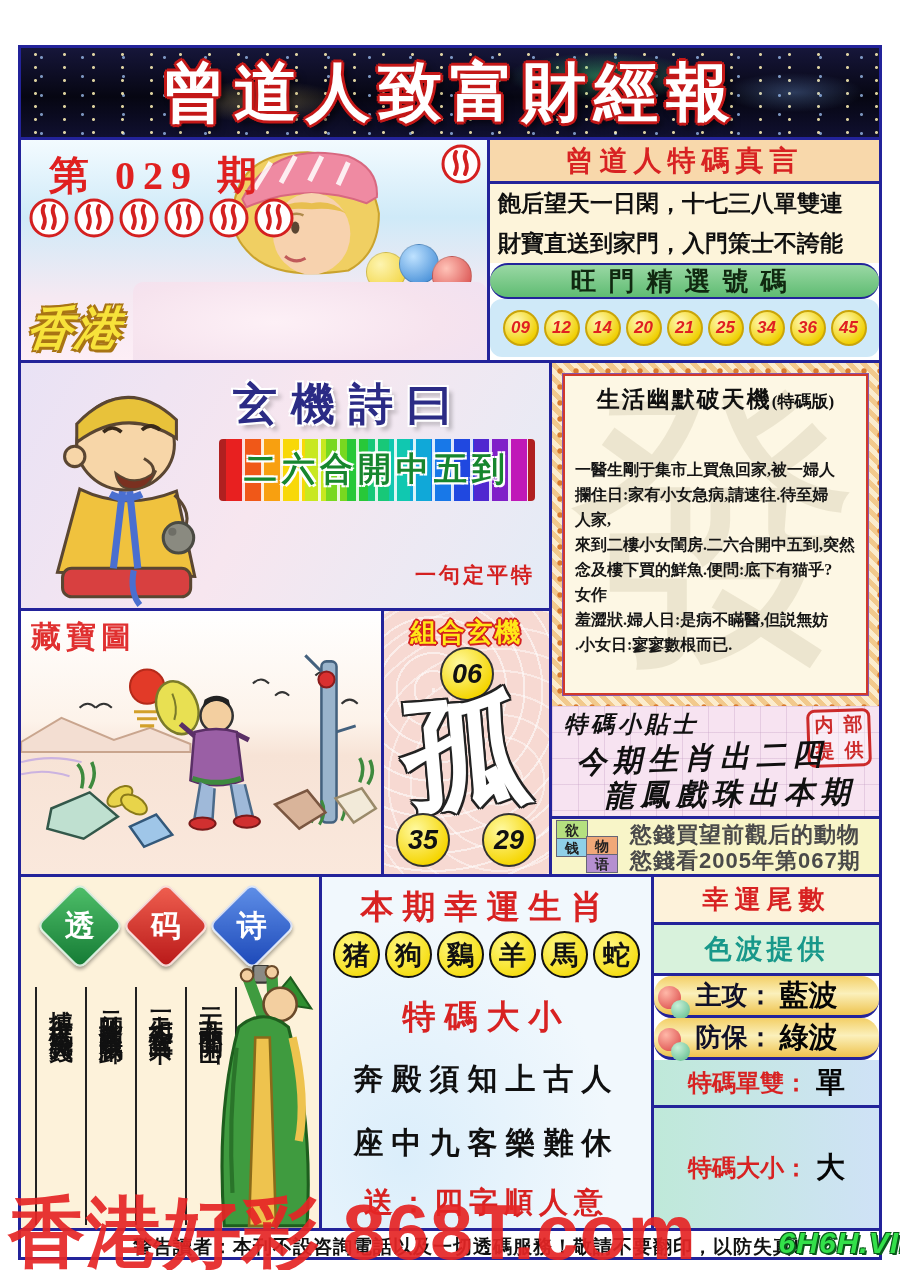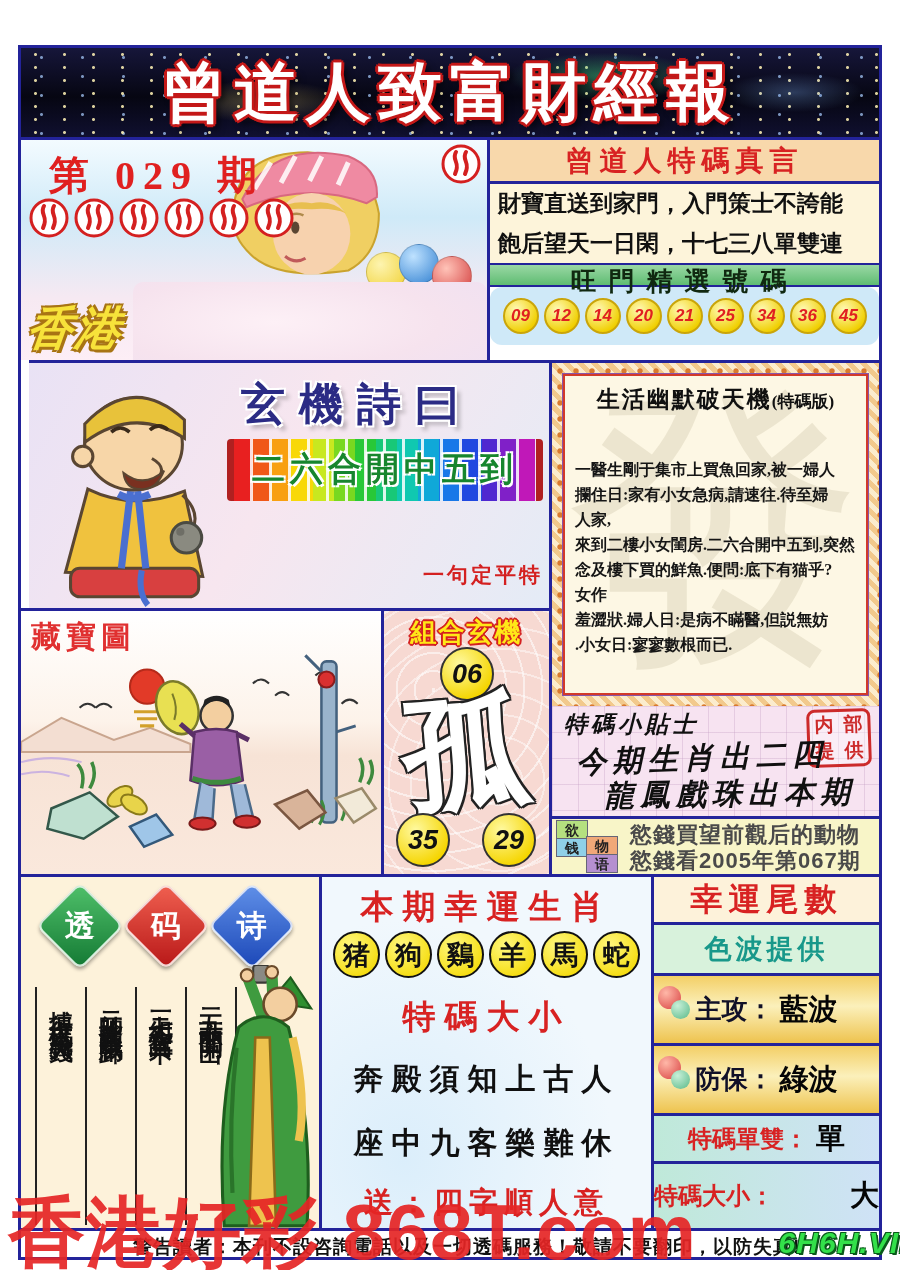--- a/index.html
+++ b/index.html
@@ -47,31 +47,31 @@
     text-shadow:3px 3px 0 #a87414,-2px -2px 0 #a87414,2px -2px 0 #a87414,-2px 2px 0 #a87414;}
 
   
   .topright{left:466px;top:92px;width:392px;height:220px;border-left:3px solid #23239a;box-sizing:border-box;}
   .tr-header{height:44px;background:#f8d8ab;border-bottom:3px solid #23239a;box-sizing:border-box;
     color:#d82222;font-size:28px;font-weight:bold;text-align:center;line-height:41px;letter-spacing:6px;
     font-family:"Liberation Serif","DejaVu Serif",serif;}
   .tr-body{height:79px;background:#fdf4da;color:#101010;font-weight:bold;font-size:23px;
     display:flex;flex-direction:column;justify-content:center;gap:9px;padding-left:8px;box-sizing:border-box;
     font-family:"Liberation Serif","DejaVu Serif",serif;}
-  .tr-banner{height:24px;background:linear-gradient(180deg,#9ad8a4,#5fbc72);border-top:2px solid #23239a;
+  .tr-banner{height:36px;background:linear-gradient(180deg,#9ad8a4,#5fbc72);border-top:2px solid #23239a;
     border-bottom:2px solid #23239a;box-sizing:border-box;color:#102810;font-size:26px;font-weight:bold;
-    text-align:center;line-height:33px;letter-spacing:12px;}
+    text-align:center;line-height:33px;letter-spacing:12px;border-radius:18px;}
   .tr-nums{height:58px;background:#cfe9f8;display:flex;align-items:center;justify-content:center;gap:5px;border-radius:12px;}
   .nball{width:36px;height:36px;border-radius:50%;flex:none;
     background:radial-gradient(circle at 35% 30%,#fff9b5,#f0cf00 75%);border:2px solid #caa50a;
     color:#e02020;font-weight:bold;font-style:italic;font-size:17px;
     display:flex;align-items:center;justify-content:center;box-sizing:border-box;}
 
   
-  .midleft{left:8px;top:312px;width:528px;height:296px;border-top:3px solid #23239a;box-sizing:border-box;overflow:hidden;
+  .midleft{left:0;top:312px;width:528px;height:296px;border-top:3px solid #23239a;box-sizing:border-box;overflow:hidden;
     background:linear-gradient(120deg,#e9e2f5 0%,#f7e6ef 45%,#e2ecf7 100%);}
   .mp-title{left:212px;top:12px;font-size:44px;font-weight:bold;color:#2b2b85;letter-spacing:14px;
     font-family:"Liberation Serif","DejaVu Serif",serif;
     text-shadow:2px 2px 0 #fff,-2px -2px 0 #fff,2px -2px 0 #fff,-2px 2px 0 #fff,5px 5px 4px rgba(0,0,0,.25);}
   .rainbow{left:198px;top:76px;width:316px;height:62px;border-radius:4px;
     border-left:7px solid #b02020;border-right:7px solid #b02020;box-sizing:border-box;
     background-image:
       repeating-linear-gradient(90deg, transparent 0 16px, rgba(255,255,255,.85) 16px 19px),
       linear-gradient(90deg,#e82020 0 6%,#f05818 6% 12%,#f8a010 12% 19%,#f8d808 19% 26%,#c8e820 26% 33%,
         #78d820 33% 40%,#28c838 40% 47%,#18c878 47% 54%,#10c8b0 54% 61%,#10a8d8 61% 68%,#1878e8 68% 75%,
@@ -189,25 +189,25 @@
   .zd-l2{left:0;right:0;top:246px;text-align:center;font-size:30px;font-weight:bold;color:#101010;letter-spacing:8px;
     font-family:"Liberation Serif","DejaVu Serif",serif;}
   .zd-gift{left:0;right:0;top:306px;text-align:center;font-size:29px;font-weight:bold;color:#d82222;letter-spacing:6px;
     font-family:"Liberation Serif","DejaVu Serif",serif;}
 
   
   .lucky{left:630px;top:826px;width:228px;height:354px;border-top:3px solid #23239a;border-left:3px solid #23239a;
     box-sizing:border-box;display:flex;flex-direction:column;}
   .lrow{display:flex;align-items:center;justify-content:center;border-bottom:3px solid #23239a;box-sizing:border-box;}
   .lrow:last-child{border-bottom:none;}
-  .lr-tail{height:48px;background:#fdf2da;color:#d82222;font-size:32px;font-weight:bold;letter-spacing:6px;
+  .lr-tail{height:48px;background:#fdf2da;color:#d82222;font-size:26px;font-weight:bold;letter-spacing:6px;
     font-family:"Liberation Serif","DejaVu Serif",serif;}
   .lr-nums{height:50px;background:#ead9f2;color:#111;font-size:29px;font-weight:bold;letter-spacing:7px;}
   .lr-wave{height:51px;background:#d8f2dc;color:#18988a;font-size:27px;font-weight:bold;letter-spacing:4px;}
-  .lr-gold{height:70px;background:linear-gradient(180deg,#f3cf66,#fbf0bb 45%,#eec34e);position:relative;}
+  .lr-gold{height:42px;background:linear-gradient(180deg,#f3cf66,#fbf0bb 45%,#eec34e);position:relative;border-radius:18px;}
   .lr-gb{height:48px;background:linear-gradient(90deg,#bfe9d9,#cfe2f6);}
   .lr-gold .lbl{color:#101028;font-size:26px;font-weight:bold;}
   .lr-gold .val{color:#050505;font-size:29px;font-weight:bold;margin-left:6px;
     font-family:"Liberation Serif","DejaVu Serif",serif;}
   .lr-gb .lbl{color:#d82222;font-size:24px;font-weight:bold;}
   .lr-gb .val{color:#050505;font-size:29px;font-weight:bold;margin-left:8px;
     font-family:"Liberation Serif","DejaVu Serif",serif;}
   .ballpair{position:absolute;left:4px;top:10px;width:36px;height:36px;}
   .ballpair i{position:absolute;border-radius:50%;display:block;}
   .bp-r{left:0;top:0;width:23px;height:23px;background:radial-gradient(circle at 35% 30%,#ffb8a8,#d84040);}
@@ -281,22 +281,22 @@
           <span class="ball-ico ball-b" style="margin-top:-8px;"></span>
           <span class="ball-ico ball-r" style="margin-top:4px;"></span>
       </div>
       <div class="p censor"></div>
       <div class="p hk">香港</div>
     </div>
 
     <div class="p topright">
       <div class="tr-header">曾道人特碼真言</div>
       <div class="tr-body">
+        <div>飽后望天一日閑，十七三八單雙連</div>
         <div>財寶直送到家門，入門策士不誇能</div>
-        <div>飽后望天一日閑，十七三八單雙連</div>
       </div>
       <div class="tr-banner">旺門精選號碼</div>
       <div class="tr-nums">
         <span class="nball">09</span>
         <span class="nball">12</span>
         <span class="nball">14</span>
         <span class="nball">20</span>
         <span class="nball">21</span>
         <span class="nball">25</span>
         <span class="nball">34</span>
@@ -476,21 +476,21 @@
             <i class="bp-r"></i>
             <i class="bp-g"></i>
           </span>
         <span class="lbl">防保：</span>
         <span class="val">綠波</span>
       </div>
       <div class="lrow lr-gb">
         <span class="lbl">特碼單雙：</span>
         <span class="val">單</span>
       </div>
-      <div class="lrow lr-gb" style="flex:1;justify-content:space-between;">
+      <div class="lrow lr-gb" style="flex:1;">
         <span class="lbl">特碼大小：</span>
         <span class="val">大</span>
       </div>
     </div>
 
     <div class="p warnline">警告讀者：本刊不設咨詢電話以及一切透碼服務！敬請不要翻印，以防失真!</div>
   </div>
 
   <div class="wm-red">香港好彩 868T.com</div>
   <div class="wm-green">6H6H.VIP</div>

